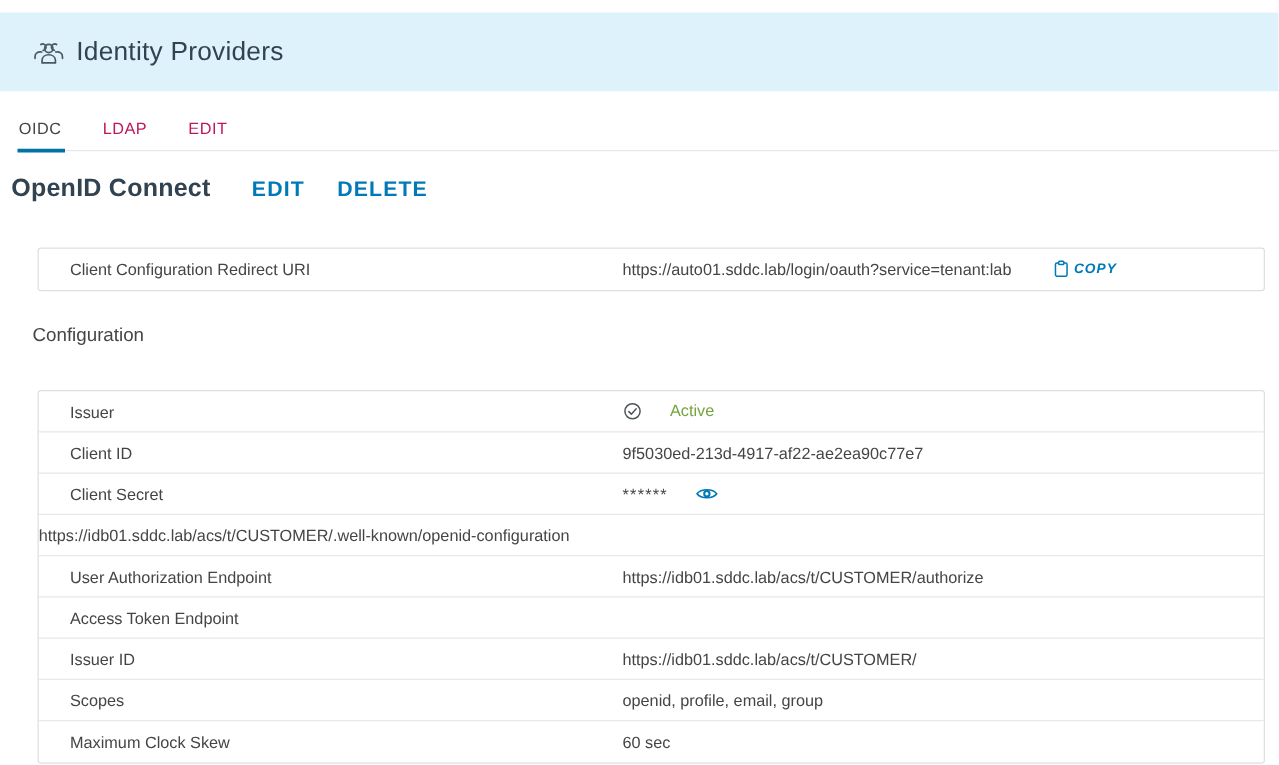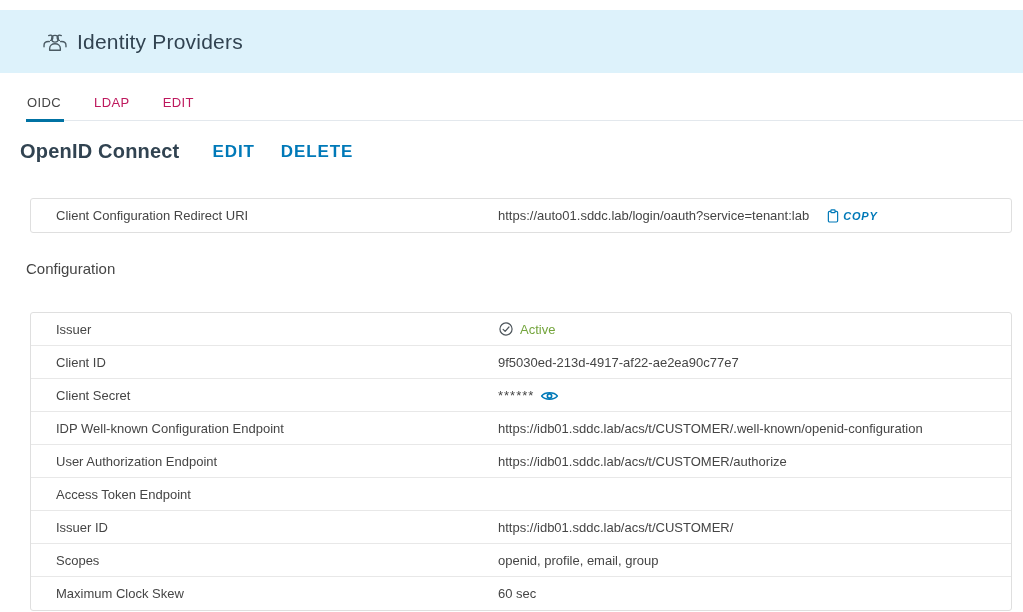--- a/index.html
+++ b/index.html
@@ -22,54 +22,54 @@
     overflow: hidden;
     position: relative;
   }
   
   .header-band {
     margin-top: 10px;
     height: 63px;
     background: var(--band);
     display: flex;
     align-items: center;
-    padding-left: 42px;
+    padding-left: 26px;
   }
   .header-band .hicon { display: flex; align-items: center; color: #4a5a63; }
   .header-band .htitle {
     font-size: 21px;
     color: var(--heading);
     margin-left: 9px;
     font-weight: 400;
     letter-spacing: 0.2px;
   }
   
   .tabs {
-    margin-left: 26px;
+    margin-left: 14px;
     margin-top: 22px;
     display: flex;
     border-bottom: 1px solid #e3e8ed;
   }
   .tab {
     font-size: 13px;
     color: #be185d;
     padding: 0 3px 9px 1px;
     margin-right: 29px;
     letter-spacing: 0.4px;
     border-bottom: 3px solid transparent;
     margin-bottom: -2px;
     cursor: pointer;
   }
   .tab.active {
     color: #454545;
     border-bottom-color: var(--underline);
   }
   
   .head-row {
-    margin: 19px 0 0 20px;
+    margin: 19px 0 0 9px;
     display: flex;
   }
   .page-title {
     font-size: 20px;
     font-weight: 700;
     color: var(--heading);
     letter-spacing: 0.2px;
   }
   .text-btn {
     margin-left: 33px;
@@ -102,22 +102,22 @@
     width: 467px;
     padding-left: 25px;
     font-size: 13px;
     color: var(--text);
     flex-shrink: 0;
   }
   .tvalue {
     font-size: 13px;
     color: var(--text);
     display: flex;
-    align-items: flex-end;
-    gap: 6px;
+    align-items: flex-start;
+    gap: 22px;
     white-space: nowrap;
   }
   .section-title {
     margin: 27px 0 0 26px;
     font-size: 15px;
     color: var(--text);
     font-weight: 400;
   }
   
   .copy-btn {
@@ -217,21 +217,20 @@
       <button class="eye-btn">
         <svg class="icon-svg" width="19" height="14" viewBox="0 0 24 16" fill="none" stroke="currentColor" stroke-width="1.7" stroke-linejoin="round">
           <path d="M2 8 C6.2 2.6 17.8 2.6 22 8 C17.8 13.4 6.2 13.4 2 8 Z"></path>
           <circle cx="12" cy="8" r="2.7" stroke-width="2.1"></circle>
         </svg>
       </button>
     </div>
   </div>
 
   <div class="trow">
-    <div class="tlabel">IDP Well-known Configuration Endpoint</div>
     <div class="tvalue">https://idb01.sddc.lab/acs/t/CUSTOMER/.well-known/openid-configuration</div>
   </div>
 
   <div class="trow">
     <div class="tlabel">User Authorization Endpoint</div>
     <div class="tvalue">https://idb01.sddc.lab/acs/t/CUSTOMER/authorize</div>
   </div>
 
   <div class="trow">
     <div class="tlabel">Access Token Endpoint</div>

